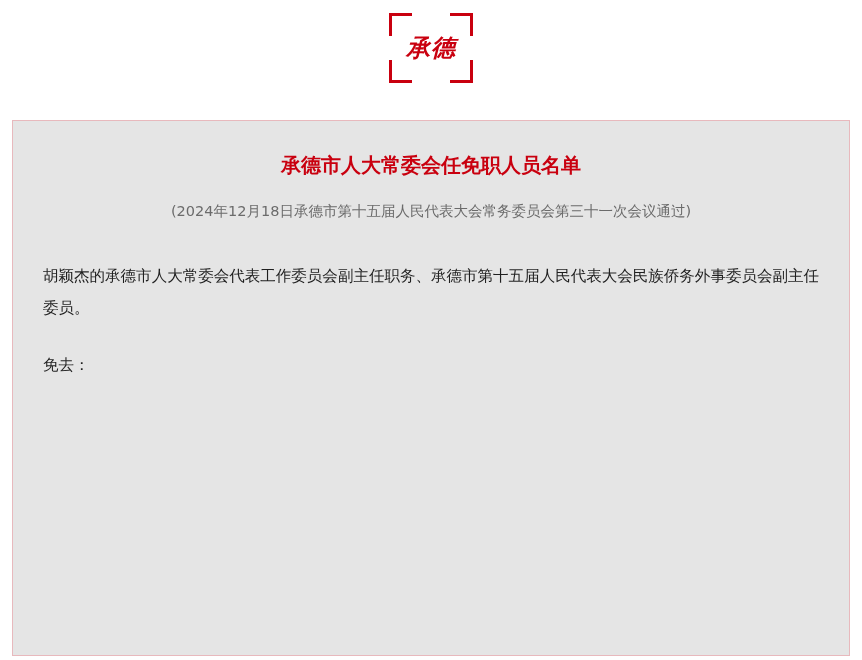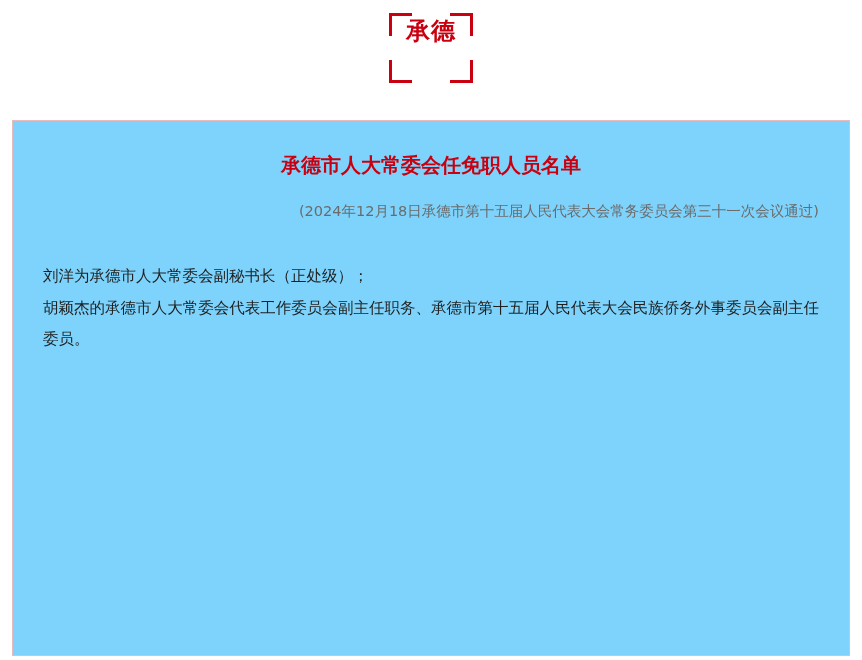--- a/index.html
+++ b/index.html
@@ -26,22 +26,23 @@
     height: 96px;
     display: flex;
     align-items: center;
     justify-content: center;
   }
   .logo-mark {
     position: relative;
     width: 72px;
     height: 58px;
     display: flex;
-    align-items: flex-start;
+    align-items: center;
     justify-content: center;
+    font-style: italic;
   }
   .logo-mark .corner {
     position: absolute;
     width: 20px;
     height: 20px;
     border-style: solid;
     border-color: #c9000f;
     border-width: 0;
   }
   .logo-mark .corner.tl {
@@ -70,36 +71,36 @@
     color: #c9000f;
     letter-spacing: 1px;
     line-height: 1;
     font-family: "DejaVu Sans", "Liberation Sans", sans-serif;
   }
 
   
   .doc-card {
     margin: 24px 12px 0 12px;
     border: 1px solid #e8b9bd;
-    background: #7dd3fc;
+    background: #e5e5e5;
     box-sizing: border-box;
     height: 536px;
     padding: 26px 30px 20px 30px;
   }
   .doc-title {
     text-align: center;
     color: #c9000f;
     font-size: 20px;
     font-weight: bold;
     line-height: 1.4;
     margin: 4px 0 0 0;
     font-family: "DejaVu Sans", "Liberation Sans", sans-serif;
   }
   .doc-subtitle {
-    text-align: right;
+    text-align: center;
     color: #6b6b6b;
     font-size: 14.5px;
     line-height: 1.5;
     margin-top: 22px;
     font-family: "DejaVu Sans", "Liberation Sans", sans-serif;
   }
   .doc-body {
     margin-top: 38px;
     font-size: 15.5px;
     color: #1f1f1f;
@@ -129,19 +130,19 @@
     </div>
   </div>
 
   <div class="doc-card">
 
     <h1 class="doc-title">承德市人大常委会任免职人员名单</h1>
 
     <div class="doc-subtitle">(2024年12月18日承德市第十五届人民代表大会常务委员会第三十一次会议通过)</div>
 
     <div class="doc-body">
-      <p class="para">刘洋为承德市人大常委会副秘书长（正处级）；</p>
       <p class="para">胡颖杰的承德市人大常委会代表工作委员会副主任职务、承德市第十五届人民代表大会民族侨务外事委员会副主任委员。</p>
+      <p class="para spacer-top">免去：</p>
     </div>
 
   </div>
 
 </div>
 
 </body></html>

